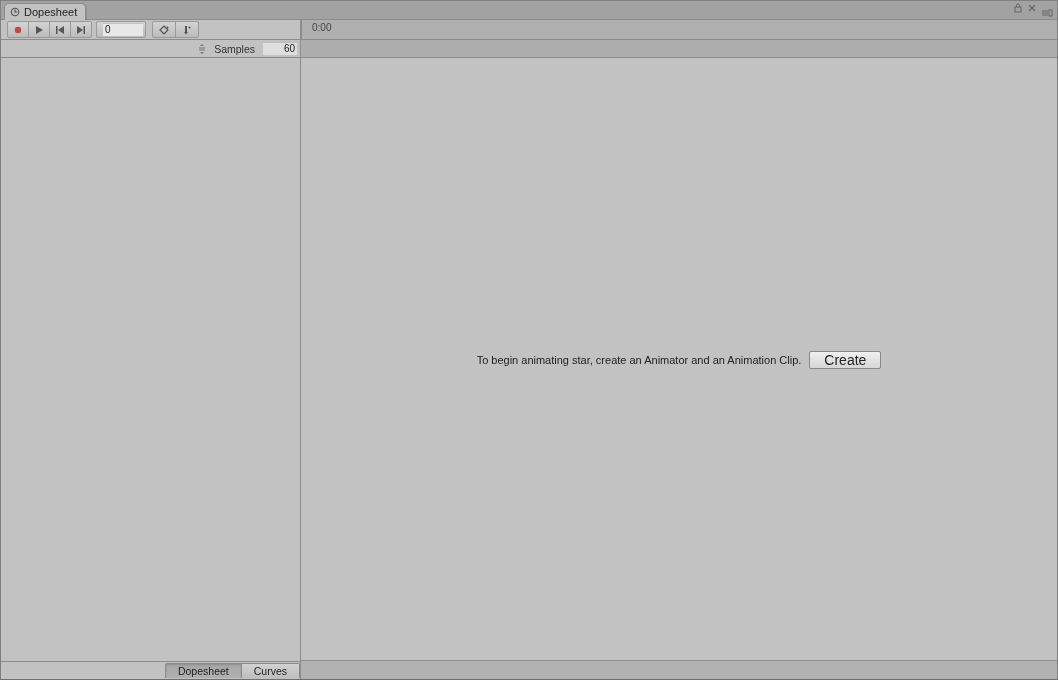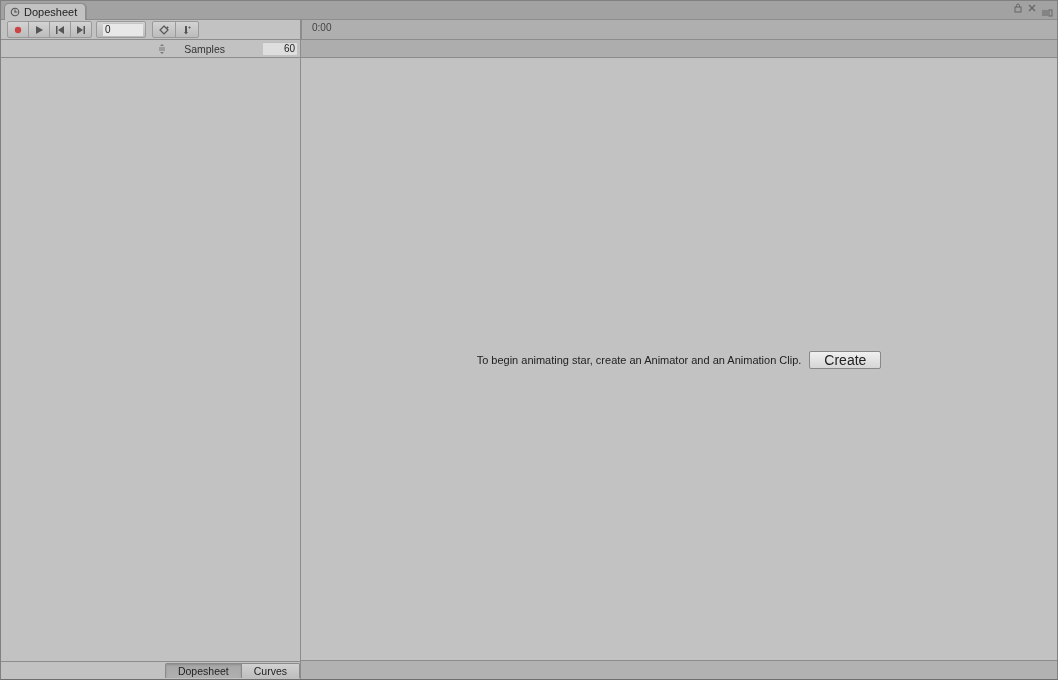--- a/index.html
+++ b/index.html
@@ -139,42 +139,41 @@
 .leftpanel-second {
   width:300px;
   border-right:1px solid #8c8c8c;
   border-bottom:1px solid #8c8c8c;
   background:#c2c2c2;
   display:flex;
   align-items:center;
   justify-content:flex-end;
   padding-right:3px;
   box-sizing:border-box;
-  gap:18px;
+  gap:8px;
 }
 .leftpanel-second .small-drag {
   color:#555;
 }
 .small-drag svg{display:block;}
 .leftpanel-second .samples-lbl {
   font-size:10.5px;
   color:#333;
 }
 .leftpanel-second input {
   width:30px;
   height:13px;
   border:0;
   background:#dedede;
   box-shadow: inset 0 1px 0 rgba(0,0,0,0.15);
   font-size:10px;
   color:#222;
   padding:0 2px;
   text-align:right;
   outline:none;
-  margin-left:20px;
 }
 .track-header {
   flex:1;
   background:#adadad;
   border-bottom:1px solid #8c8c8c;
 }
 
 
 .body {
   position:absolute;

